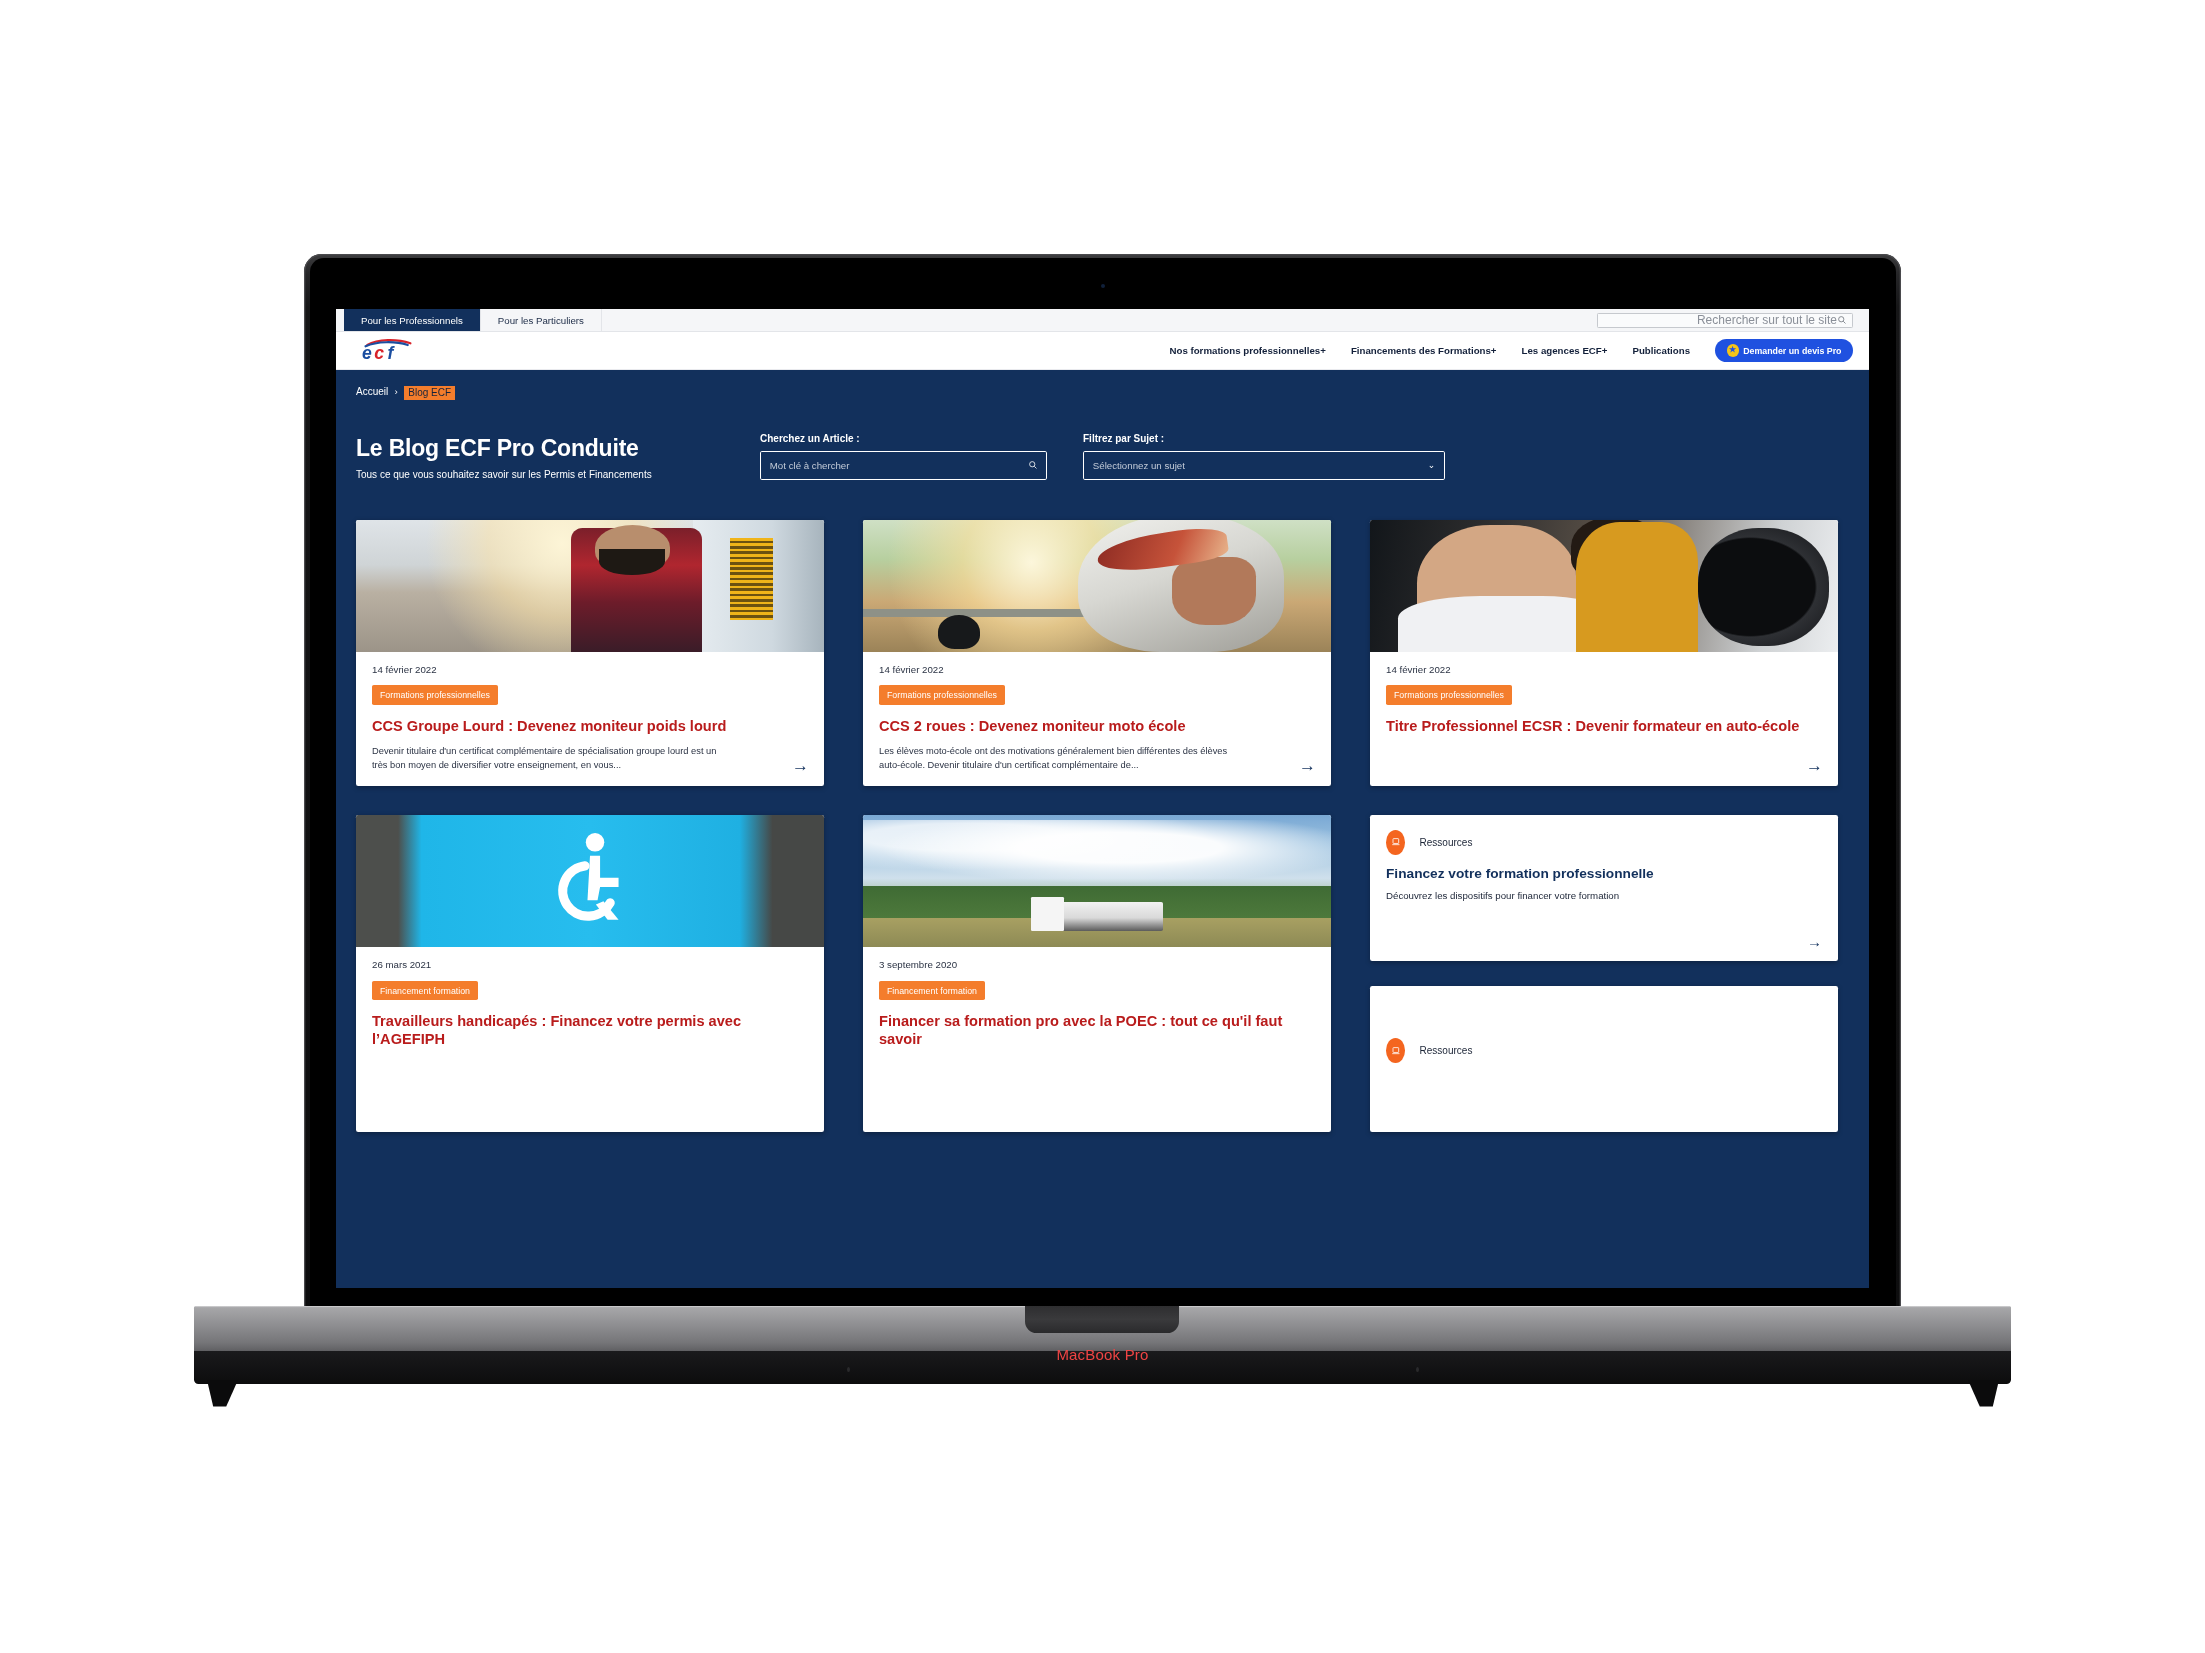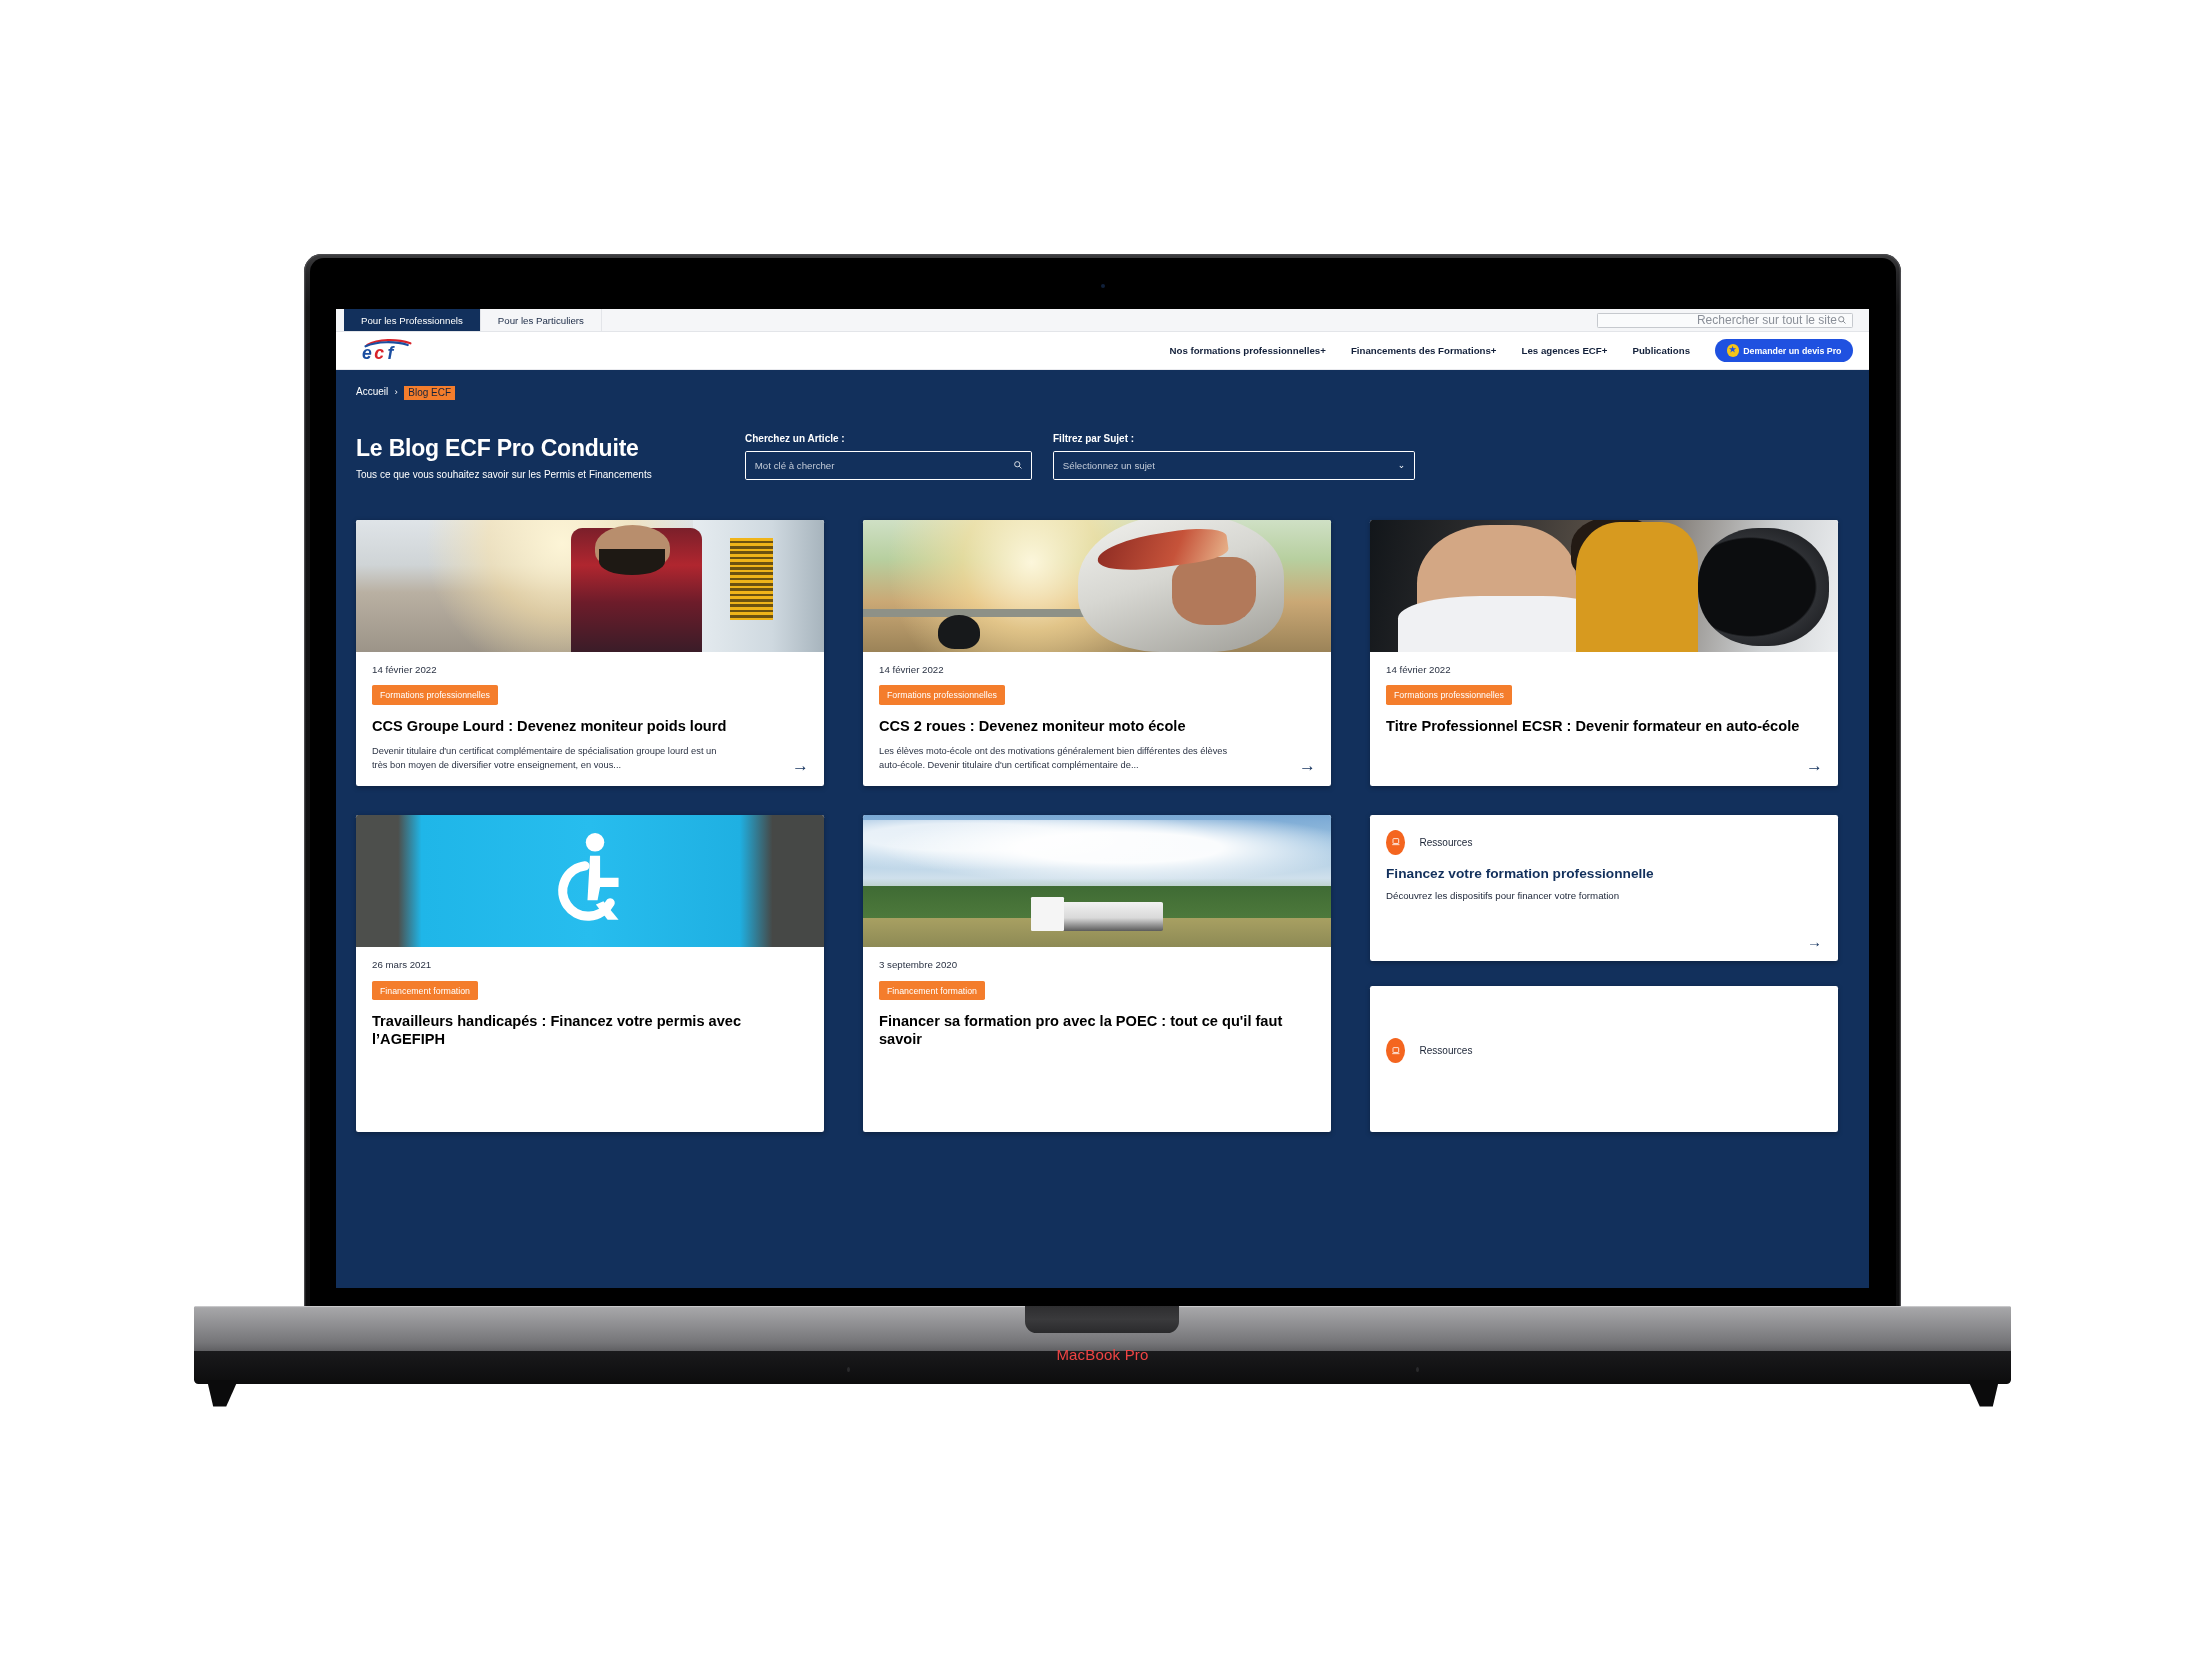--- a/index.html
+++ b/index.html
@@ -138,21 +138,21 @@
 
   .breadcrumb {
     display: flex; align-items: flex-start; gap: 6.2px;
     padding: 16px 0 0 20px; font-size: 10px; color: #ffffff;
   }
   .bc-sep { font-size: 9.7px; color: #ffffff; }
   .bc-current { background: #f47d2c; color: #16233c; padding: 1.3px 4.4px; }
 
   .hero {
     display: flex; align-items: flex-end;
-    padding: 33px 20px 0 20px; gap: 1px;
+    padding: 33px 20px 0 20px; gap: 16px;
   }
   .hero-left { width: 388px; }
   .hero-title { font-size: 23px; font-weight: bold; color: #ffffff; letter-spacing: -0.2px; }
   .hero-sub { margin-top: 6.2px; font-size: 10px; color: #ffffff; }
   .field-group { width: 287px; margin-right: 20px; }
   .field-group.wide { width: 362px; margin-right: 0; }
   .field-label { font-size: 10px; font-weight: bold; color: #ffffff; margin-bottom: 7px; }
   .field-box {
     height: 29px; border: 0.9px solid #ffffff; border-radius: 1.8px;
     display: flex; align-items: center; padding: 0 8.8px; background: transparent;
@@ -177,21 +177,21 @@
   .card-media { height: 132px; position: relative; overflow: hidden; }
   .card-body { padding: 12.3px 16px 13.2px 16px; position: relative; flex: 1; display:flex; flex-direction:column;}
   .card-date { font-size: 9.7px; color: #2b3344; margin-bottom: 10.6px; }
   .tag {
     display: inline-block; align-self: flex-start;
     background: #f47d2c; color: #ffffff;
     font-size: 8.8px; padding: 4.9px 8px; border-radius: 1.8px;
     margin-bottom: 11.5px;
   }
   .card-title {
-    font-size: 14.6px; font-weight: bold; color: #000000;
+    font-size: 14.6px; font-weight: bold; color: #b91c1c;
     line-height: 1.25; margin-bottom: 9.7px;
   }
   .card-excerpt { font-size: 9.3px; color: #2b3344; line-height: 1.5; max-width: 353px; }
   .card-arrow {
     position: absolute; right: 15px; bottom: 11.5px;
     font-size: 17px; color: #12305c; line-height: 1;
   }
   
   .res-card { background:#fff; border-radius:2.2px; box-shadow:0 1.3px 5.3px rgba(0,0,0,.28); padding: 15px 16px 15px 16px; position:relative; }
   .res-head { display: flex; align-items: center; gap: 6.2px; margin-bottom: 11.5px; }

